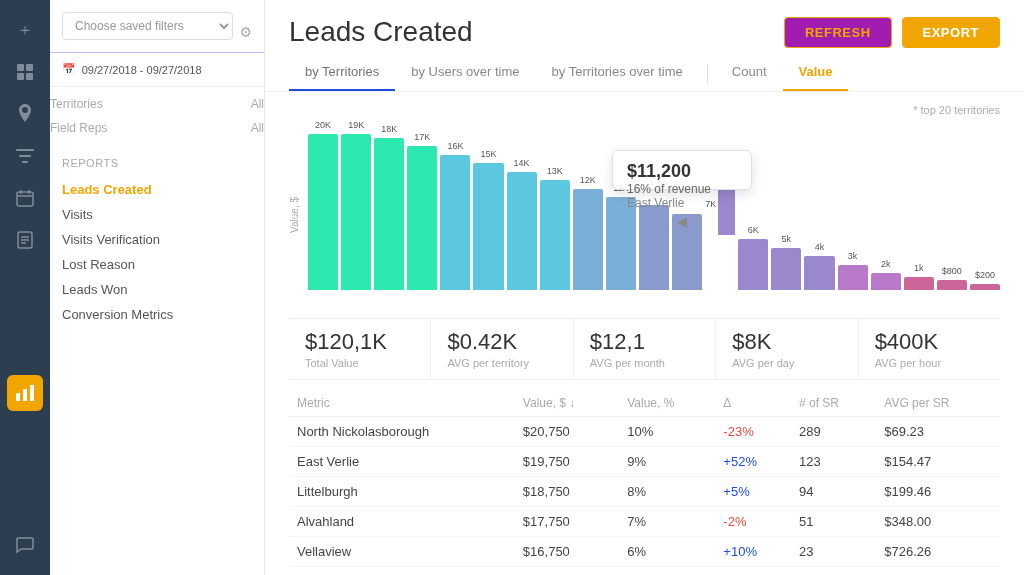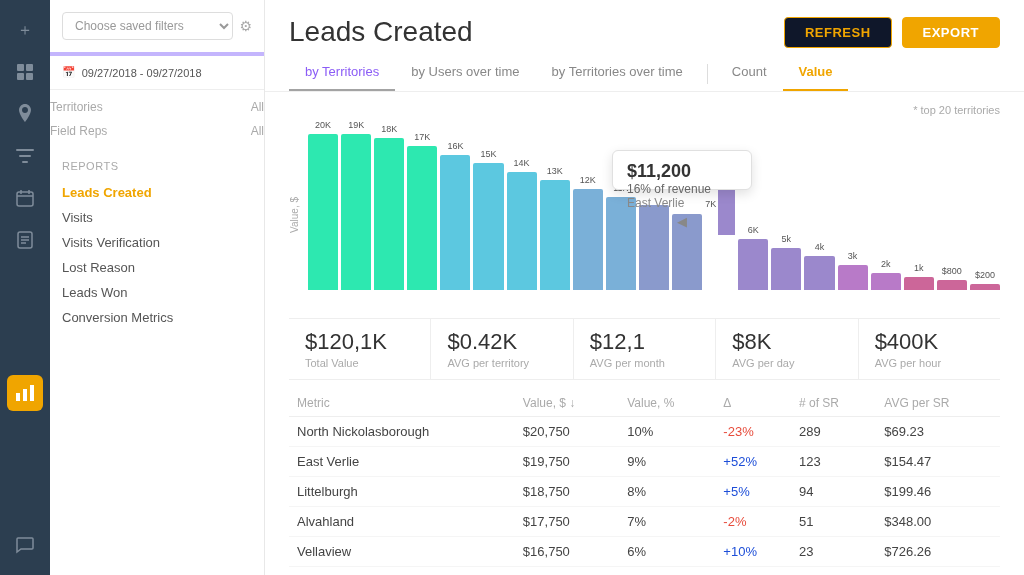--- a/index.html
+++ b/index.html
@@ -6,44 +6,44 @@
     body { font-family: -apple-system, BlinkMacSystemFont, 'Segoe UI', sans-serif; display: flex; height: 575px; width: 1024px; overflow: hidden; background: #f5f5f5; }
 
     
     .sidebar { width: 50px; background: #2c3e50; display: flex; flex-direction: column; align-items: center; padding: 12px 0; gap: 6px; flex-shrink: 0; }
     .sidebar-icon { width: 36px; height: 36px; display: flex; align-items: center; justify-content: center; color: #7f8c9a; cursor: pointer; border-radius: 6px; font-size: 16px; }
     .sidebar-icon.active { background: #f0a500; color: #fff; }
     .sidebar-spacer { flex: 1; }
 
     
     .left-panel { width: 215px; background: #fff; border-right: 1px solid #e8e8e8; display: flex; flex-direction: column; padding: 12px 0; flex-shrink: 0; }
-    .filter-bar { display: flex; align-items: center; gap: 6px; padding: 0 12px 12px; border-bottom: 4px solid #c4b5fd; }
+    .filter-bar { display: flex; align-items: flex-end; gap: 6px; padding: 0 12px 12px; border-bottom: 1px solid #c4b5fd; }
     .filter-select { flex: 1; border: 1px solid #ddd; border-radius: 4px; padding: 5px 8px; font-size: 12px; color: #999; background: #fff; cursor: pointer; }
     .filter-gear { color: #aaa; cursor: pointer; font-size: 14px; }
     .date-range { display: flex; align-items: center; gap: 6px; padding: 10px 12px; font-size: 11px; color: #555; border-bottom: 1px solid #eee; }
     .date-icon { color: #777; }
     .filter-section { padding: 10px 0; }
     .filter-label { font-size: 12px; color: #aaa; display: flex; justify-content: space-between; align-items: center; margin-bottom: 2px; }
     .reports-section { padding: 10px 12px; }
     .reports-title { font-size: 11px; color: #aaa; text-transform: uppercase; letter-spacing: 0.5px; margin-bottom: 8px; }
     .report-item { font-size: 13px; color: #555; padding: 5px 0; cursor: pointer; }
     .report-item.active { color: #f0a500; font-weight: 600; }
 
     
     .main { flex: 1; background: #fff; display: flex; flex-direction: column; overflow: hidden; }
     .main-header { display: flex; align-items: center; justify-content: space-between; padding: 16px 24px 8px; }
     .page-title { font-size: 28px; font-weight: 300; color: #333; }
     .header-actions { display: flex; gap: 10px; }
-    .btn-refresh { border: 1.5px solid #f0a500; background: #0f172a; color: #f0a500; padding: 7px 20px; border-radius: 4px; font-size: 13px; font-weight: 600; cursor: pointer; letter-spacing: 0.5px; }
+    .btn-refresh { border: 1.5px solid #f0a500; background: #a21caf; color: #f0a500; padding: 7px 20px; border-radius: 4px; font-size: 13px; font-weight: 600; cursor: pointer; letter-spacing: 0.5px; }
     .btn-export { border: 1.5px solid #f0a500; background: #f0a500; color: #fff; padding: 7px 20px; border-radius: 4px; font-size: 13px; font-weight: 600; cursor: pointer; letter-spacing: 0.5px; }
 
     
     .tabs-row { display: flex; align-items: center; padding: 0 24px; border-bottom: 1px solid #eee; gap: 0; }
     .tab { font-size: 13px; color: #888; padding: 8px 16px 10px; cursor: pointer; border-bottom: 2px solid transparent; white-space: nowrap; }
-    .tab.active { color: #8b5cf6; border-bottom: 2px solid #a3a3a3; font-weight: 500; }
+    .tab.active { color: #737373; border-bottom: 2px solid #1d4ed8; font-weight: 500; }
     .tab-divider { width: 1px; height: 20px; background: #ddd; margin: 0 8px; }
     .tab-count-val { font-size: 13px; color: #888; padding: 8px 16px 10px; cursor: pointer; border-bottom: 2px solid transparent; }
     .tab-count-val.active { color: #f0a500; border-bottom: 2px solid #f0a500; font-weight: 600; }
 
     
     .chart-area { padding: 12px 24px 8px; flex-shrink: 0; position: relative; }
     .top-note { text-align: right; font-size: 11px; color: #aaa; margin-bottom: 4px; }
     .chart-container { display: flex; gap: 0; align-items: flex-start; height: 190px; position: relative; }
     .y-label { writing-mode: vertical-rl; transform: rotate(180deg); font-size: 10px; color: #aaa; margin-right: 8px; align-self: center; }
     .bars-wrapper { display: flex; align-items: flex-end; gap: 3px; height: 170px; flex: 1; position: relative; }

